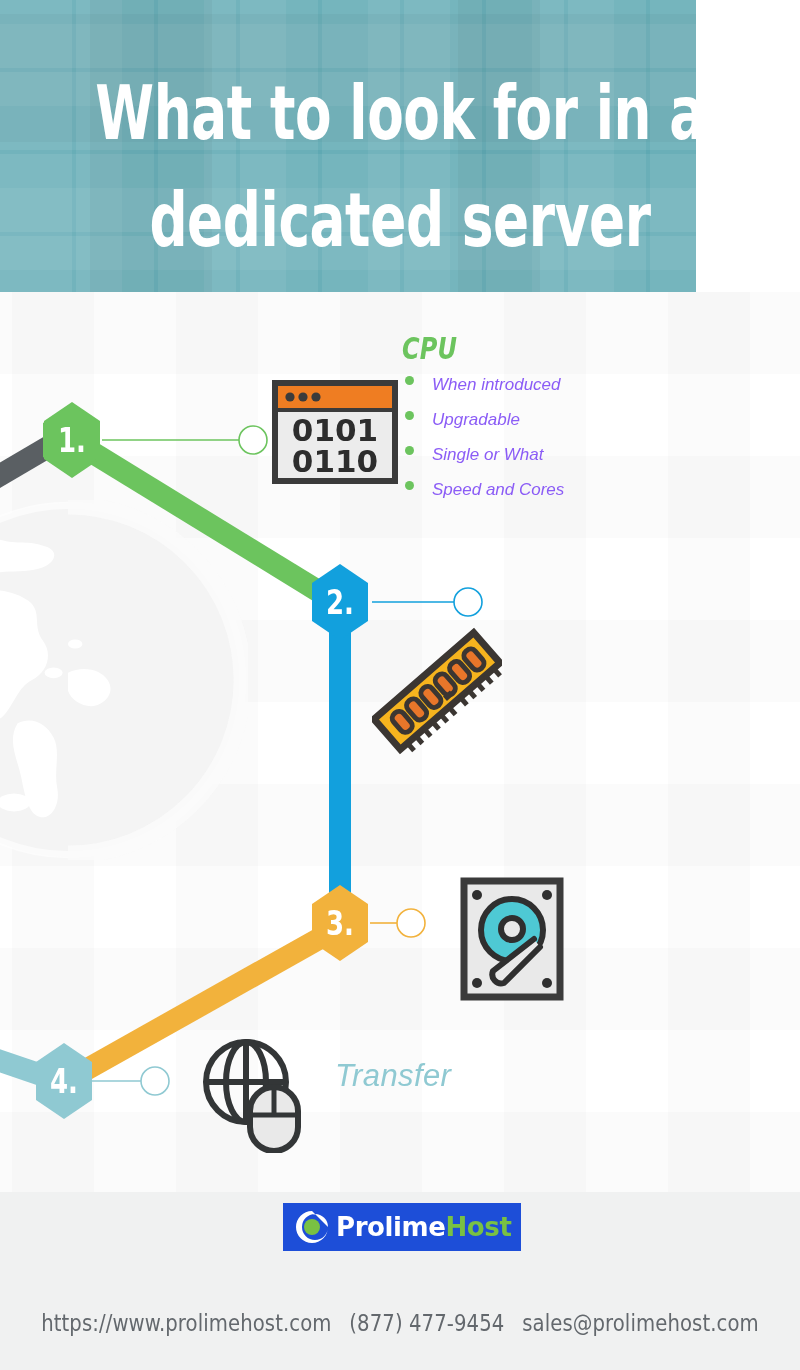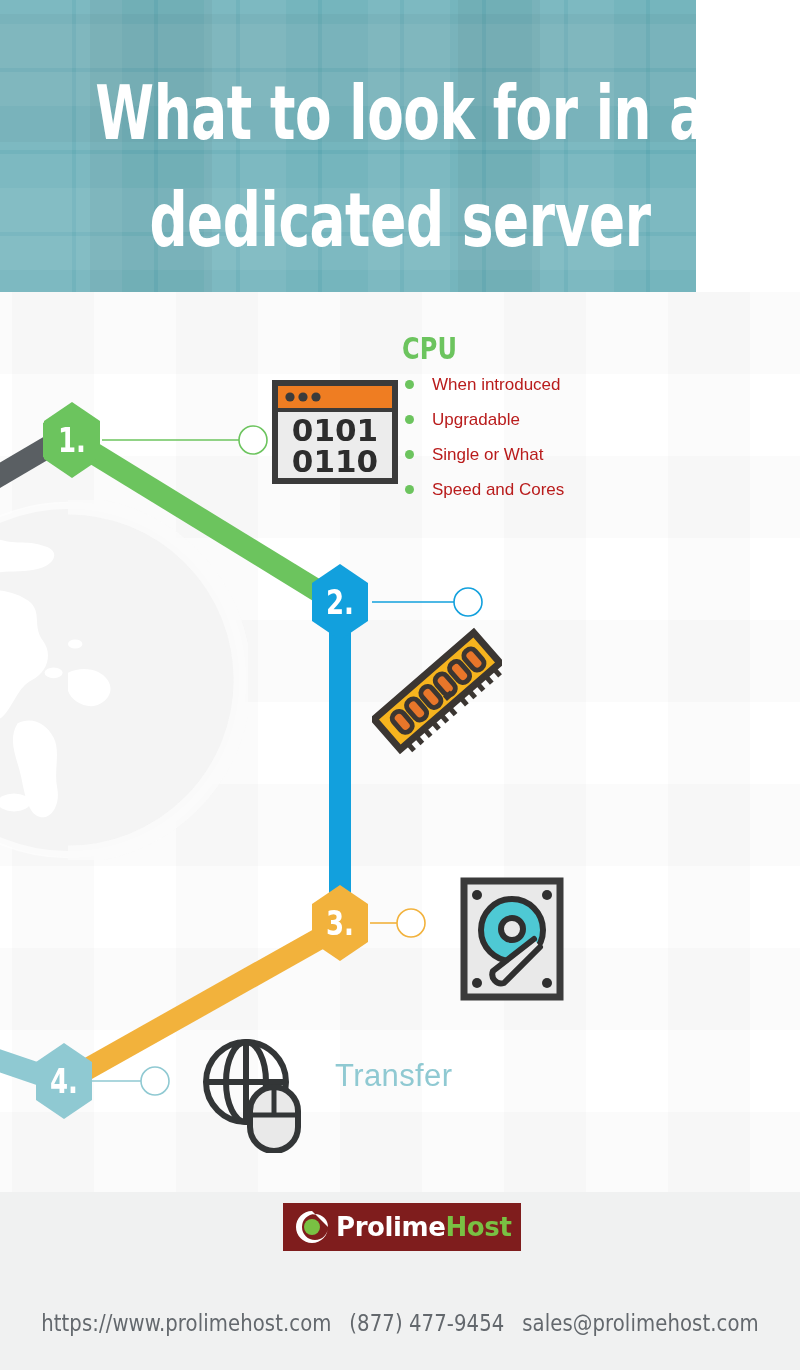--- a/index.html
+++ b/index.html
@@ -77,42 +77,42 @@
   }
   .globe{
     position:absolute;left:-112px;top:208px;width:360px;height:360px;
     opacity:1;
   }
 
   
   .flow{position:absolute;left:0;top:0;width:800px;height:900px;}
 
   
-  .sect{position:absolute;}
+  .sect{position:absolute;font-style:italic;}
   .sect h2{
     margin:0 0 10px 0;
     font-family:"Liberation Sans Narrow","DejaVu Sans Condensed","Liberation Sans",sans-serif;
     font-weight:bold;
     font-size:31px;
     letter-spacing:.2px;
     transform:scaleX(.86);
     transform-origin:left bottom;
     white-space:nowrap;
   }
   .sect.hd-round h2{
     font-family:"Liberation Sans","DejaVu Sans",sans-serif;
     font-weight:normal;
     font-size:31px;
     letter-spacing:.4px;
     transform:none;
   }
   .sect ul{margin:0;padding:0;list-style:none;}
   .sect li{
-    display:flex;align-items:center;
-    color:#b91c1c;
+    display:flex;align-items:flex-start;
+    color:#8b5cf6;
     font-size:17px;
     font-weight:normal;
     line-height:1;
     margin-bottom:18px;
     white-space:nowrap;
   }
   .sect li .dot{
     width:9px;height:9px;border-radius:50%;
     margin-right:18px;flex:0 0 auto;
   }
@@ -139,21 +139,21 @@
   #icon-bandwidth{left:198px;top:745px;}
 
   
   .footer{
     position:absolute;left:0;top:1192px;width:800px;height:178px;
     background:#f0f1f1;
   }
   .logo{
     position:absolute;left:283px;top:11px;
     width:238px;height:48px;
-    background:#7f1d1d;
+    background:#1d4ed8;
     display:flex;align-items:center;
   }
   .logo-mark{margin-left:12px;flex:0 0 auto;}
   .logo-text{
     margin-left:7px;
     font-family:"DejaVu Sans","Liberation Sans",sans-serif;
     font-weight:bold;font-size:26px;letter-spacing:-.4px;
     line-height:1;
   }
   .logo-text .p1{color:#ffffff;}

